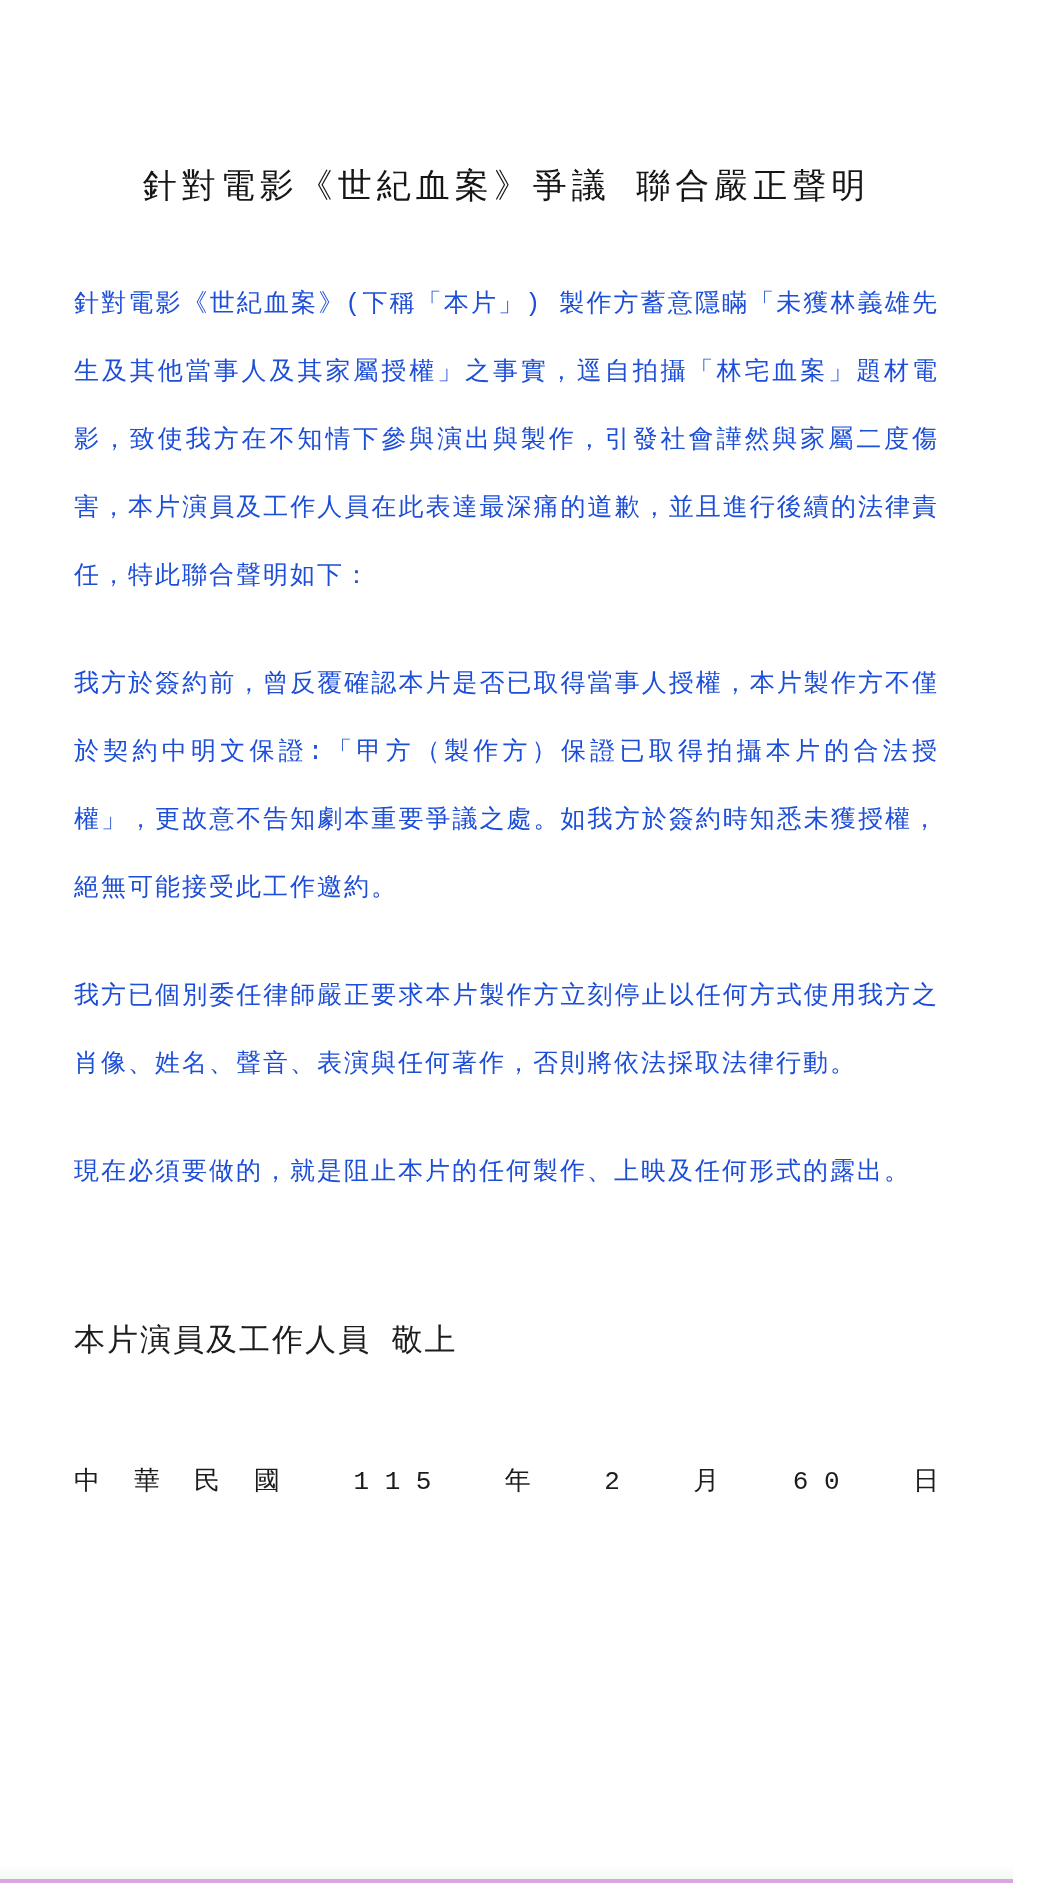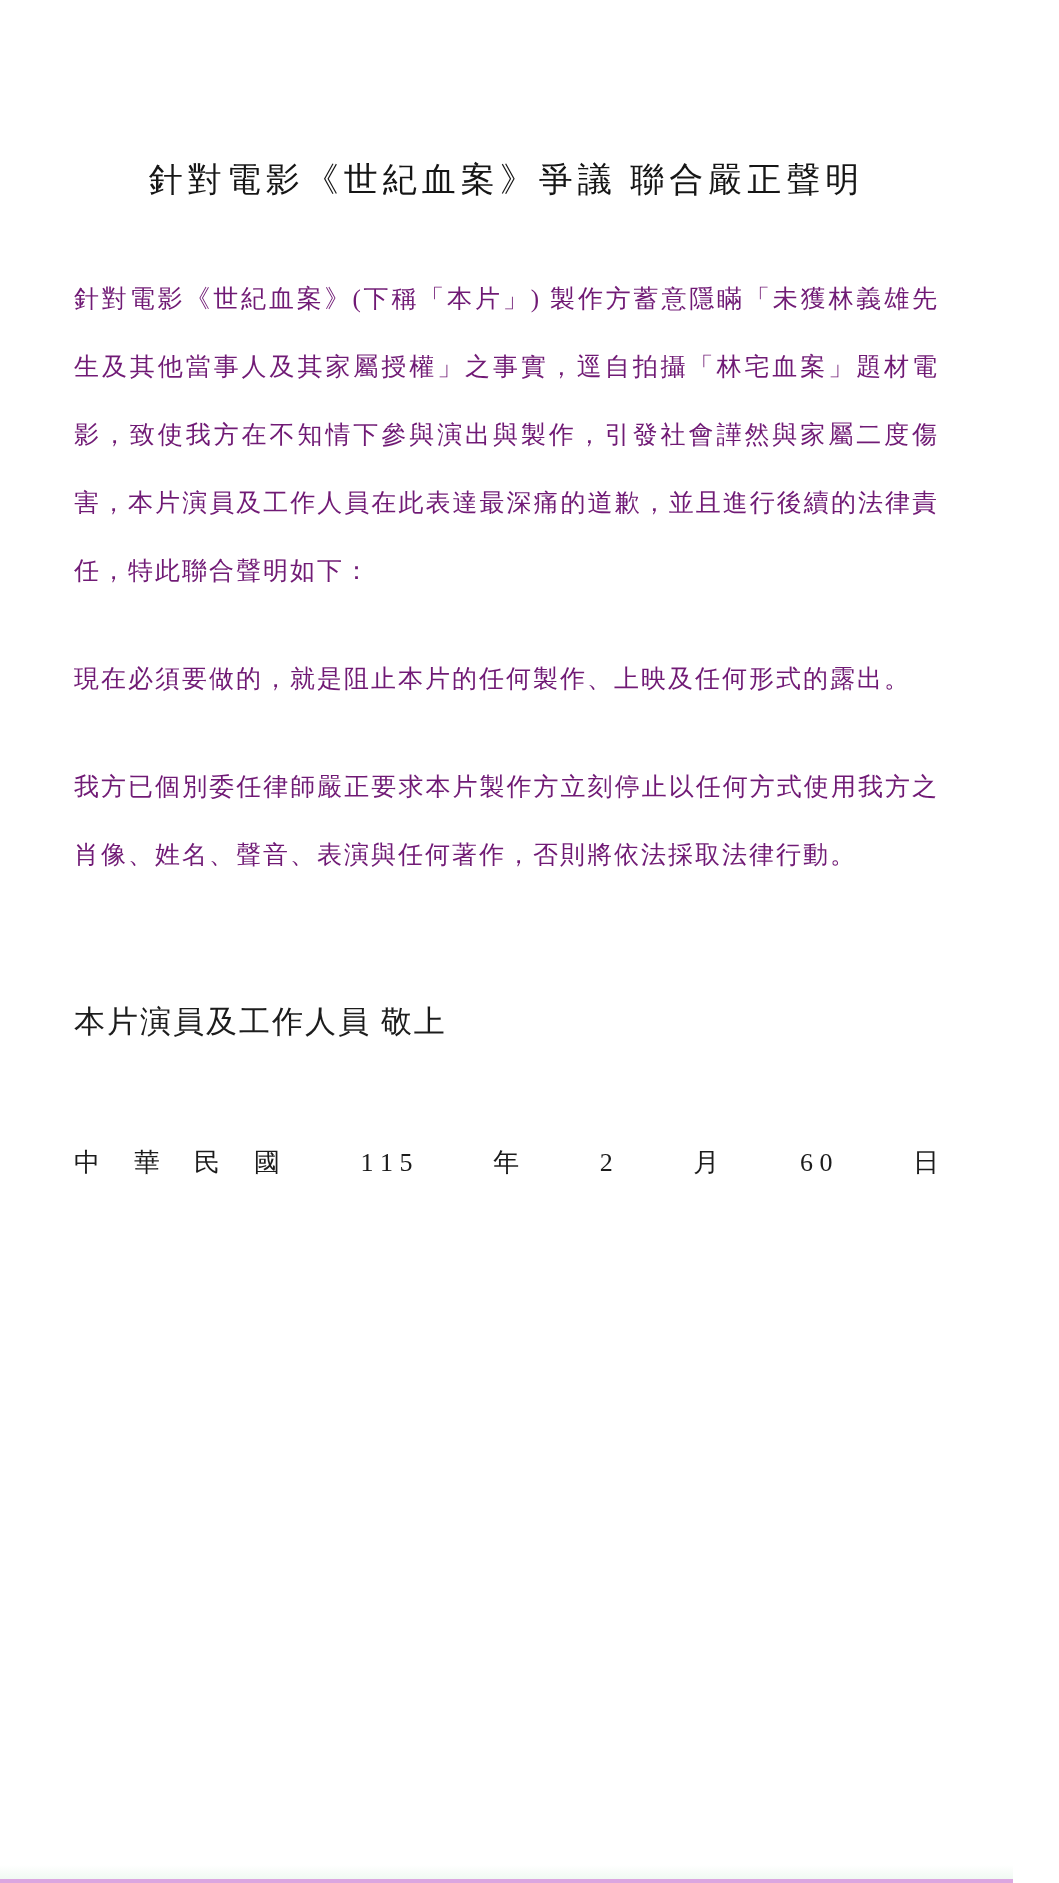--- a/index.html
+++ b/index.html
@@ -6,45 +6,45 @@
     margin: 0;
     padding: 0;
     background: #ffffff;
   }
   .page {
     position: relative;
     width: 1013px;
     height: 1883px;
     background: #ffffff;
     overflow: hidden;
-    font-family: Liberation Serif, serif;
+    font-family: Liberation Mono, monospace;
     color: #1c1c1c;
     box-sizing: border-box;
-    padding: 10px 74px;
+    padding: 16px 74px;
   }
   .doc-title {
     margin-top: 147px;
     text-align: center;
     font-size: 34px;
     letter-spacing: 5px;
     font-weight: 500;
     color: #161616;
     white-space: nowrap;
   }
   .doc-body {
     margin-top: 62px;
   }
   .para {
     font-size: 25px;
     line-height: 68px;
     letter-spacing: 2px;
     text-align: justify;
     text-justify: inter-ideograph;
     margin: 0 0 40px 0;
-    color: #701a75;
+    color: #1d4ed8;
   }
   .signature {
     margin-top: 112px;
     font-size: 31px;
     letter-spacing: 2px;
     color: #1c1c1c;
   }
   .date-line {
     margin-top: 102px;
     display: flex;
@@ -79,22 +79,23 @@
 </style>
 </head>
 <body>
 
 <div class="page">
 
   <div class="doc-title">針對電影《世紀血案》爭議 聯合嚴正聲明</div>
 
   <div class="doc-body">
     <p class="para">針對電影《世紀血案》(下稱「本片」) 製作方蓄意隱瞞「未獲林義雄先生及其他當事人及其家屬授權」之事實，逕自拍攝「林宅血案」題材電影，致使我方在不知情下參與演出與製作，引發社會譁然與家屬二度傷害，本片演員及工作人員在此表達最深痛的道歉，並且進行後續的法律責任，特此聯合聲明如下：</p>
+    <p class="para">我方於簽約前，曾反覆確認本片是否已取得當事人授權，本片製作方不僅於契約中明文保證:「甲方（製作方）保證已取得拍攝本片的合法授權」，更故意不告知劇本重要爭議之處。如我方於簽約時知悉未獲授權，絕無可能接受此工作邀約。</p>
+    <p class="para">我方已個別委任律師嚴正要求本片製作方立刻停止以任何方式使用我方之肖像、姓名、聲音、表演與任何著作，否則將依法採取法律行動。</p>
     <p class="para">現在必須要做的，就是阻止本片的任何製作、上映及任何形式的露出。</p>
-    <p class="para">我方已個別委任律師嚴正要求本片製作方立刻停止以任何方式使用我方之肖像、姓名、聲音、表演與任何著作，否則將依法採取法律行動。</p>
   </div>
 
   <div class="signature">本片演員及工作人員  敬上</div>
 
   <div class="date-line">
     <span class="date-era">
       <span class="date-token">中</span>
       <span class="date-token">華</span>
       <span class="date-token">民</span>
       <span class="date-token">國</span>

